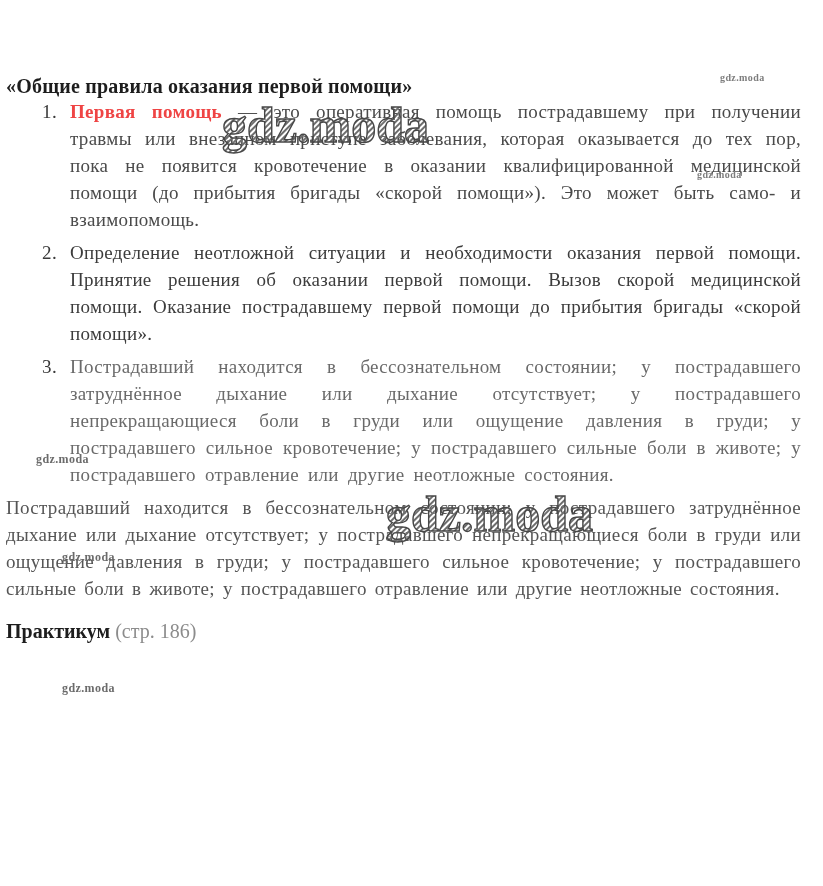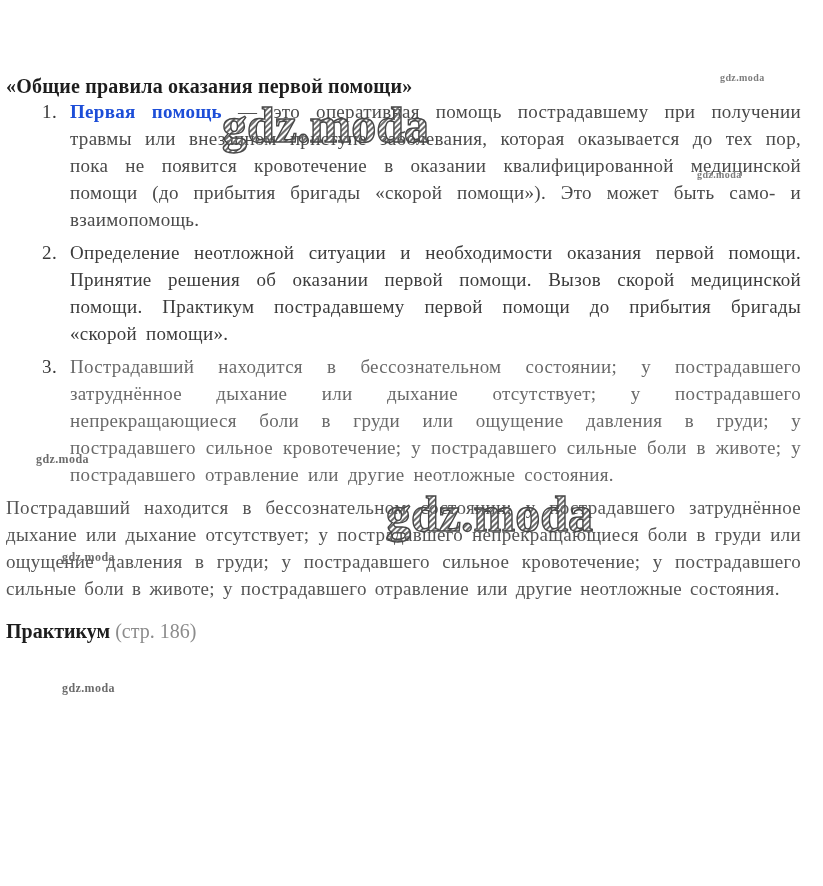--- a/index.html
+++ b/index.html
@@ -33,21 +33,21 @@
   .sec-heading .h-page.semifaded { color: #8c8c8c; }
   
   .answers-list {
     margin: 0; padding: 0 0 0 60px;
     font-size: 19px; line-height: 27px;
     text-align: justify;
     letter-spacing: .3px; word-spacing: 4px;
   }
   .answers-list li { margin: 0 0 6px 0; padding-left: 4px; color: #4a4a4a; }
   .answers-list li::marker { color: #3a3a3a; }
-  .answers-list li .lead { font-weight: bold; color: #1d4ed8; }
+  .answers-list li .lead { font-weight: bold; color: #ef4444; }
   .answers-list li.item-2 { color: #3c3c3c; }
   .answers-list li.item-3 { color: #6a6a6a; }
   .para {
     margin: 6px 0 0 0;
     font-size: 19px; line-height: 27px;
     text-align: justify;
     letter-spacing: .3px; word-spacing: 3px;
     color: #555555;
   }
   .para.short { text-align: left; color: #4f4f4f; }
@@ -99,21 +99,21 @@
   <span class="wm-small" style="left:62px; top:682px;">gdz.moda</span>
 
   <h1 class="doc-title">«Общие правила оказания первой помощи»</h1>
 
 
   <ol class="answers-list">
     <li class="item-1">
       <span class="lead">Первая помощь</span><span> — это оперативная помощь пострадавшему при получении травмы или внезапном приступе заболевания, которая оказывается до тех пор, пока не появится кровотечение в оказании квалифицированной медицинской помощи (до прибытия бригады «скорой помощи»). Это может быть само- и взаимопомощь.</span>
     </li>
     <li class="item-2">
-      <span class="lead"></span><span>Определение неотложной ситуации и необходимости оказания первой помощи. Принятие решения об оказании первой помощи. Вызов скорой медицинской помощи. Практикум пострадавшему первой помощи до прибытия бригады «скорой помощи».</span>
+      <span class="lead"></span><span>Определение неотложной ситуации и необходимости оказания первой помощи. Принятие решения об оказании первой помощи. Вызов скорой медицинской помощи. Оказание пострадавшему первой помощи до прибытия бригады «скорой помощи».</span>
     </li>
     <li class="item-3">
       <span class="lead"></span><span>Пострадавший находится в бессознательном состоянии; у пострадавшего затруднённое дыхание или дыхание отсутствует; у пострадавшего непрекращающиеся боли в груди или ощущение давления в груди; у пострадавшего сильное кровотечение; у пострадавшего сильные боли в животе; у пострадавшего отравление или другие неотложные состояния.</span>
     </li>
   </ol>
 
 
   <p class="para">Пострадавший находится в бессознательном состоянии; у пострадавшего затруднённое дыхание или дыхание отсутствует; у пострадавшего непрекращающиеся боли в груди или ощущение давления в груди; у пострадавшего сильное кровотечение; у пострадавшего сильные боли в животе; у пострадавшего отравление или другие неотложные состояния.</p>
 
   <h2 class="sec-heading">

